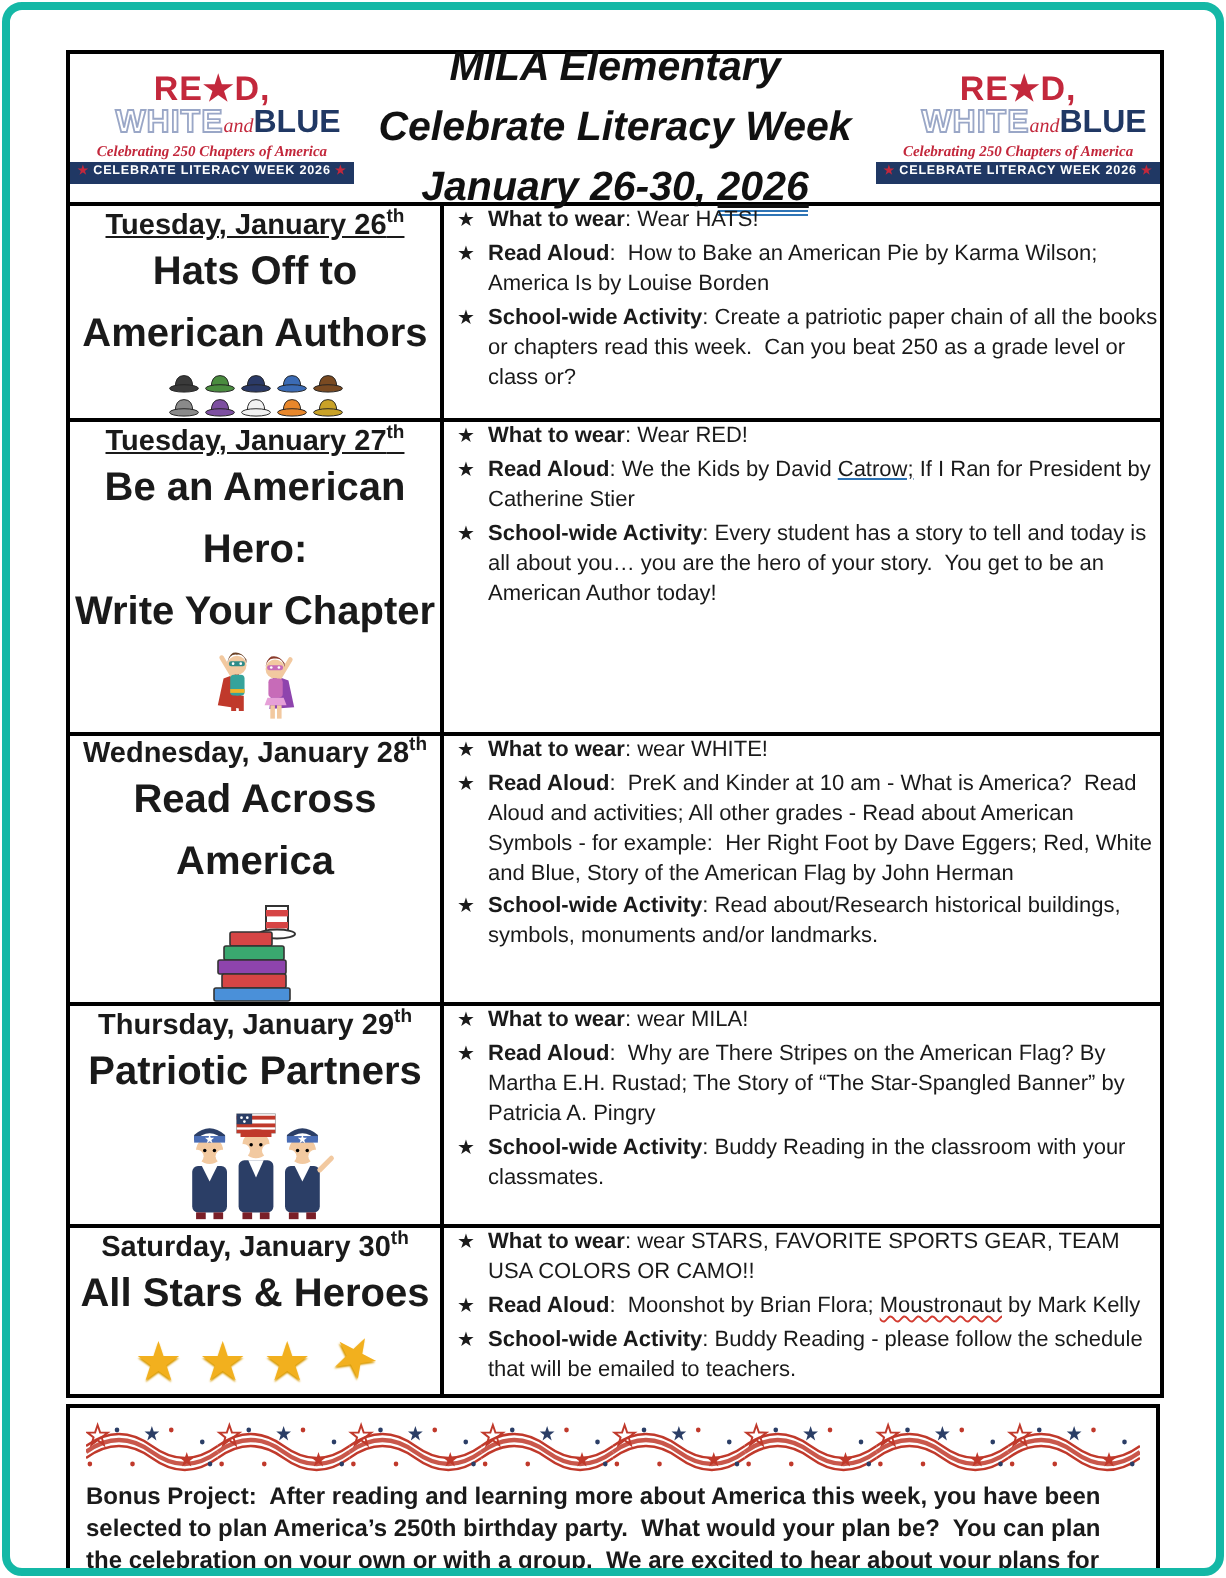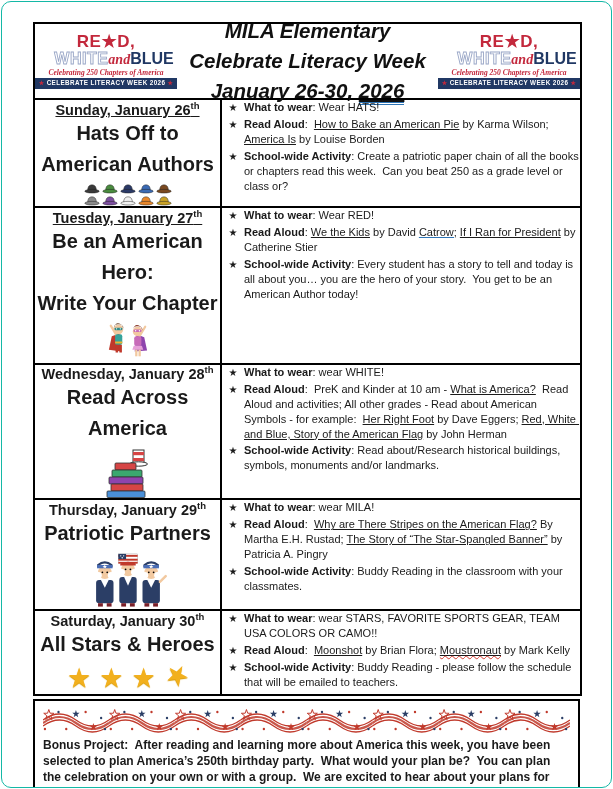--- a/index.html
+++ b/index.html
@@ -1,31 +1,31 @@
 <!DOCTYPE html>
 <html><head>
 <meta charset="utf-8">
 <style>
   html,body{margin:0;padding:0;background:#ffffff;}
   body{width:613px;height:789px;position:relative;font-family:"Liberation Sans",sans-serif;color:#1a1a1a;overflow:hidden;}
-  .sheet{position:absolute;inset:1px;border:1px solid #14b8a6;border-radius:10px;background:#fff;overflow:hidden;}
+  .sheet{position:absolute;inset:1px;border:4px solid #14b8a6;border-radius:10px;background:#fff;overflow:hidden;}
   .content{width:547px;margin:0 auto;padding-top:20px;}
 
   
   table.week{border-collapse:collapse;table-layout:fixed;width:547px;}
   table.week td{border:2px solid #000;vertical-align:top;padding:0;}
   td.header-cell{padding:4px 6px;}
   .header-flex{display:flex;align-items:center;justify-content:space-between;height:74px;}
 
   
   .logo{width:142px;text-align:center;line-height:1.05;flex:0 0 auto;}
   .logo-l1{font-size:17px;font-weight:800;color:#c3283c;letter-spacing:.5px;}
   .logo-l2{font-size:16px;font-weight:800;}
   .logo-white{color:#fff;-webkit-text-stroke:.9px #9aa7c7;letter-spacing:.5px;margin-left:16px;}
-  .logo-and{font-size:14px;font-weight:700;font-style:italic;color:#c3283c;font-family:"Liberation Serif",serif;}
+  .logo-and{font-size:10px;font-weight:400;font-style:italic;color:#c3283c;font-family:"Liberation Serif",serif;}
   .logo-blue{color:#203864;}
   .logo-tag{font-size:7.5px;font-style:italic;font-weight:700;color:#c3283c;font-family:"Liberation Serif",serif;margin-top:1px;white-space:nowrap;}
   .logo-banner{background:#203864;color:#fff;font-size:6.3px;font-weight:700;letter-spacing:.4px;padding:2px 3px;margin-top:2px;white-space:nowrap;}
   .logo-banner .bstar-red{color:#c3283c;font-size:6px;}
 
   .main-title{flex:1;text-align:center;font-weight:700;font-style:italic;font-size:20.5px;line-height:1.45;color:#111;}
   .year{text-decoration:underline;display:inline-block;border-bottom:3px double #2e74b5;line-height:1.1;}
 
   
   col.c-day{width:187px;}
@@ -36,21 +36,21 @@
   .day-date sup{font-size:9.5px;}
   .day-title{font-size:20px;font-weight:700;line-height:1.55;}
   tr.r-mon{height:96px;} tr.r-tue{height:98px;} tr.r-wed{height:117px;} tr.r-thu{height:102px;} tr.r-fri{height:85px;}
 
   td.act-cell{padding:6px 8px 4px 6px;}
   ul.bullets{list-style:none;margin:0;padding:0;}
   ul.bullets li{display:flex;align-items:flex-start;margin-bottom:2px;}
   .bstar{flex:0 0 22px;text-align:center;font-size:10px;line-height:15px;}
   .btext{flex:1;font-size:11px;line-height:1.36;white-space:pre-wrap;}
   .seg-label{font-weight:700;}
-  .seg-title{text-decoration:underline;}
+  .seg-title{}
   .seg-blue{text-decoration:underline;text-decoration-color:#2e74b5;}
   .seg-squiggle{text-decoration:underline wavy #d33a2f;text-decoration-thickness:1px;}
 
   
   .day-art{margin-top:2px;}
   .hat-row{line-height:0;}
   .hat-row svg{margin:0 1px;}
   .stars-art span{font-size:27px;color:#f2b01e;text-shadow:0 1px 1px #d89a00;display:inline-block;margin:0 4px;}
   .stars-art span:last-child{transform:rotate(28deg) translateY(-3px);}
   svg.art{vertical-align:top;}
@@ -296,21 +296,21 @@
                 <div class="logo-l2"><span class="logo-white">WHITE</span><span class="logo-and">and</span><span class="logo-blue">BLUE</span></div>
                 <div class="logo-tag">Celebrating 250 Chapters of America</div>
                 <div class="logo-banner"><span class="bstar-red">★</span> <span>CELEBRATE LITERACY WEEK 2026</span> <span class="bstar-red">★</span></div>
               </div>
             </div>
           </td>
         </tr>
 
         <tr class="r-mon">
           <td class="day-cell">
-            <div class="day-date"><span class="u"><span>Sunday, January 26</span><sup>th</sup></span></div>
+            <div class="day-date"><span class="u"><span>Tuesday, January 26</span><sup>th</sup></span></div>
             <div class="day-title">
                 <div>Hats Off to</div>
                 <div>American Authors</div>
               </div>
             <div class="day-art" id="hats-art">
                 <div class="hat-row"><svg width="16" height="12" style="color: rgb(58, 58, 58);">
                     <use href="#sym-hat" xlink:href="#sym-hat"></use>
                   </svg><svg width="16" height="12" style="color: rgb(74, 140, 63);">
                     <use href="#sym-hat" xlink:href="#sym-hat"></use>
                   </svg><svg width="16" height="12" style="color: rgb(43, 58, 103);">

